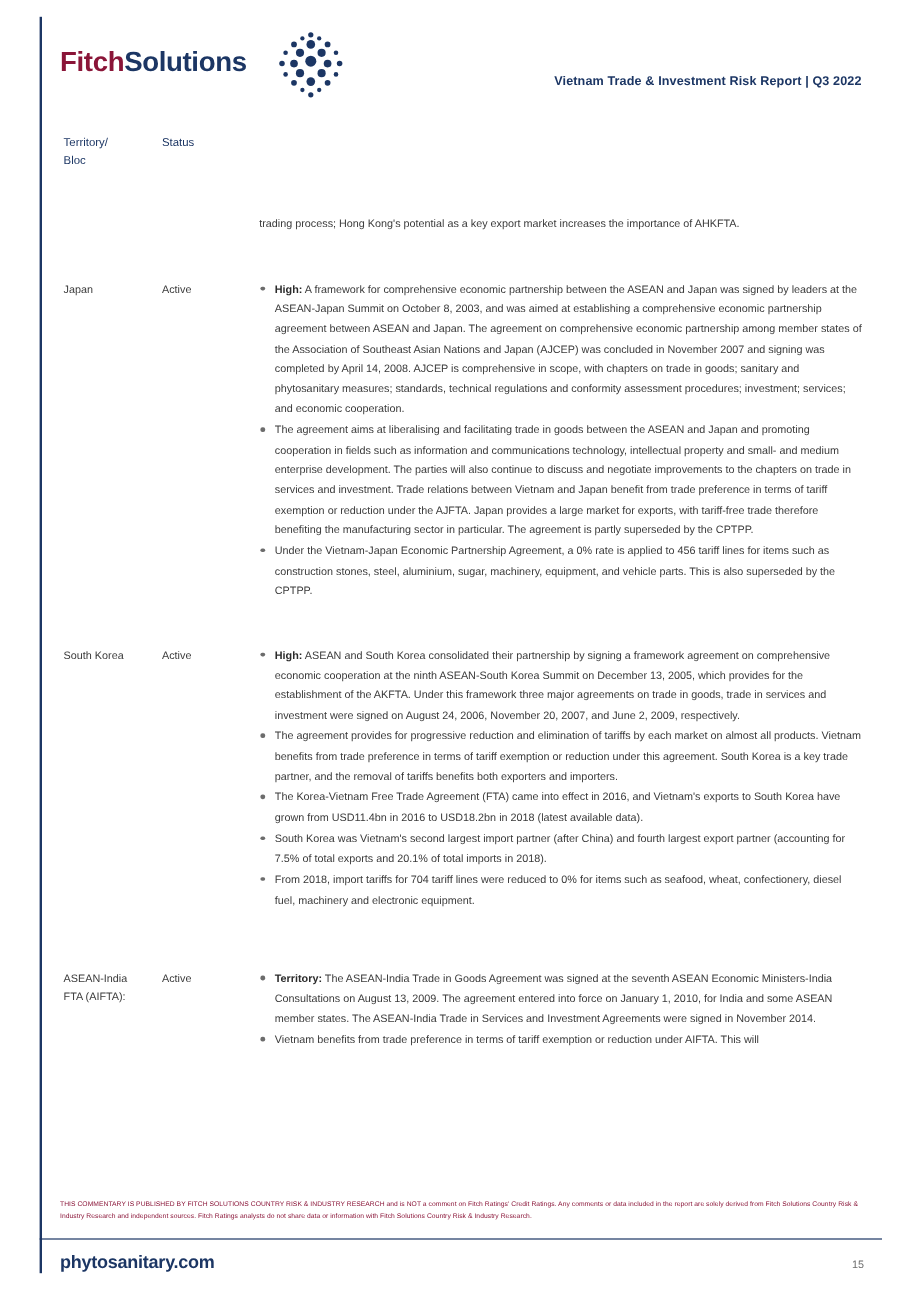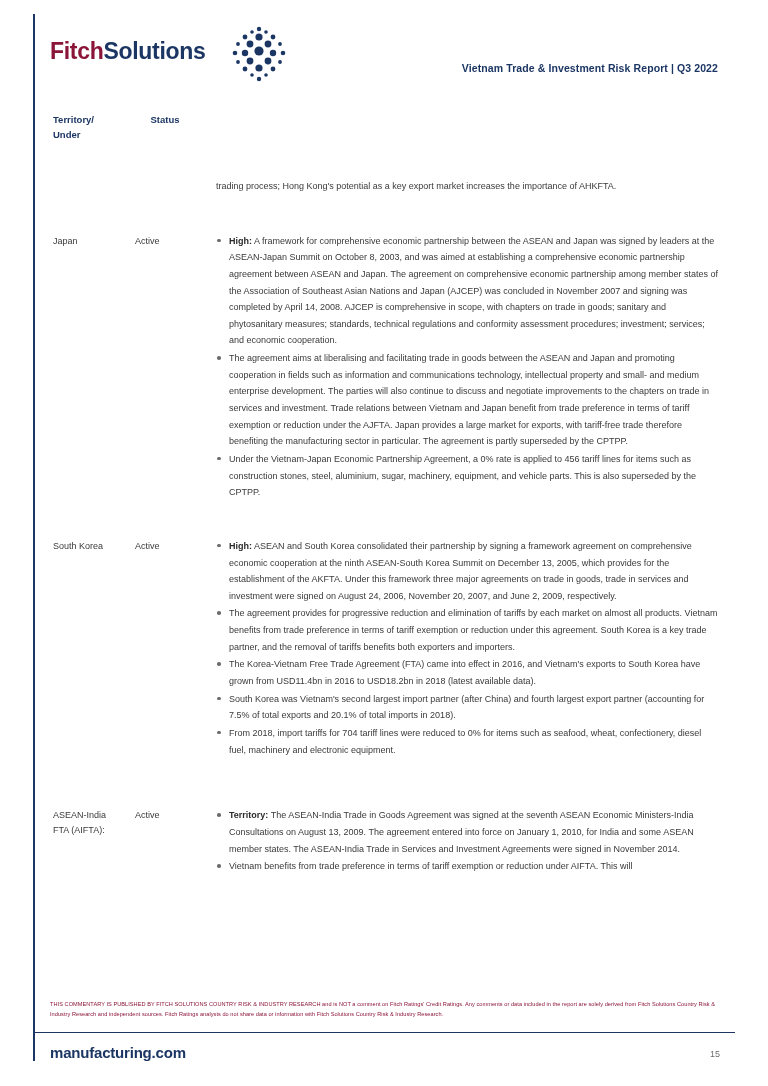--- a/index.html
+++ b/index.html
@@ -76,26 +76,26 @@
     top: 112px;
     right: 48px;
   }
   .thead {
     position: relative;
     height: 44px;
   }
   .th {
     position: absolute;
     font-size: 9.5px;
-    font-weight: bold;
+    font-weight: normal;
     color: #1c3664;
     line-height: 1.6;
   }
   .th.col-territory { left: 0; top: 0; width: 70px; }
-  .th.col-status { left: 82px; top: 0; width: 60px; text-align: center; }
+  .th.col-status { left: 82px; top: 0; width: 60px; }
   .th.col-effect { left: 163px; top: 0; width: 300px; }
 
   .row {
     position: relative;
     display: flex;
     align-items: flex-start;
     margin-bottom: 22px;
   }
   .cell-territory {
     width: 82px;
@@ -244,21 +244,21 @@
       </svg>
     </div>
     <div class="header-title">Vietnam Trade &amp; Investment Risk Report | Q3 2022</div>
   </div>
 
   <div class="table">
 
     <div class="thead">
       <div class="th col-territory">
         <div>Territory/</div>
-        <div>Under</div>
+        <div>Bloc</div>
       </div>
       <div class="th col-status">Status</div>
     </div>
 
     <div class="row continued" style="margin-top:22px;">
       <div class="cell-territory"></div>
       <div class="cell-status"></div>
       <div class="cell-effect">
         <p class="plain">trading process; Hong Kong's potential as a key export market increases the importance of AHKFTA.</p>
       </div>
@@ -302,17 +302,17 @@
           <li><span>Vietnam benefits from trade preference in terms of tariff exemption or reduction under AIFTA. This will</span></li>
         </ul>
       </div>
     </div>
 
   </div>
 
   <div class="footer-note">THIS COMMENTARY IS PUBLISHED BY FITCH SOLUTIONS COUNTRY RISK &amp; INDUSTRY RESEARCH and is NOT a comment on Fitch Ratings' Credit Ratings. Any comments or data included in the report are solely derived from Fitch Solutions Country Risk &amp; Industry Research and independent sources. Fitch Ratings analysts do not share data or information with Fitch Solutions Country Risk &amp; Industry Research.</div>
   <div class="footer-rule"></div>
   <div class="footer-bar">
-    <div class="footer-url">manufacturing.com</div>
+    <div class="footer-url">phytosanitary.com</div>
     <div class="page-number">15</div>
   </div>
 
 </div>
 
 </body></html>

